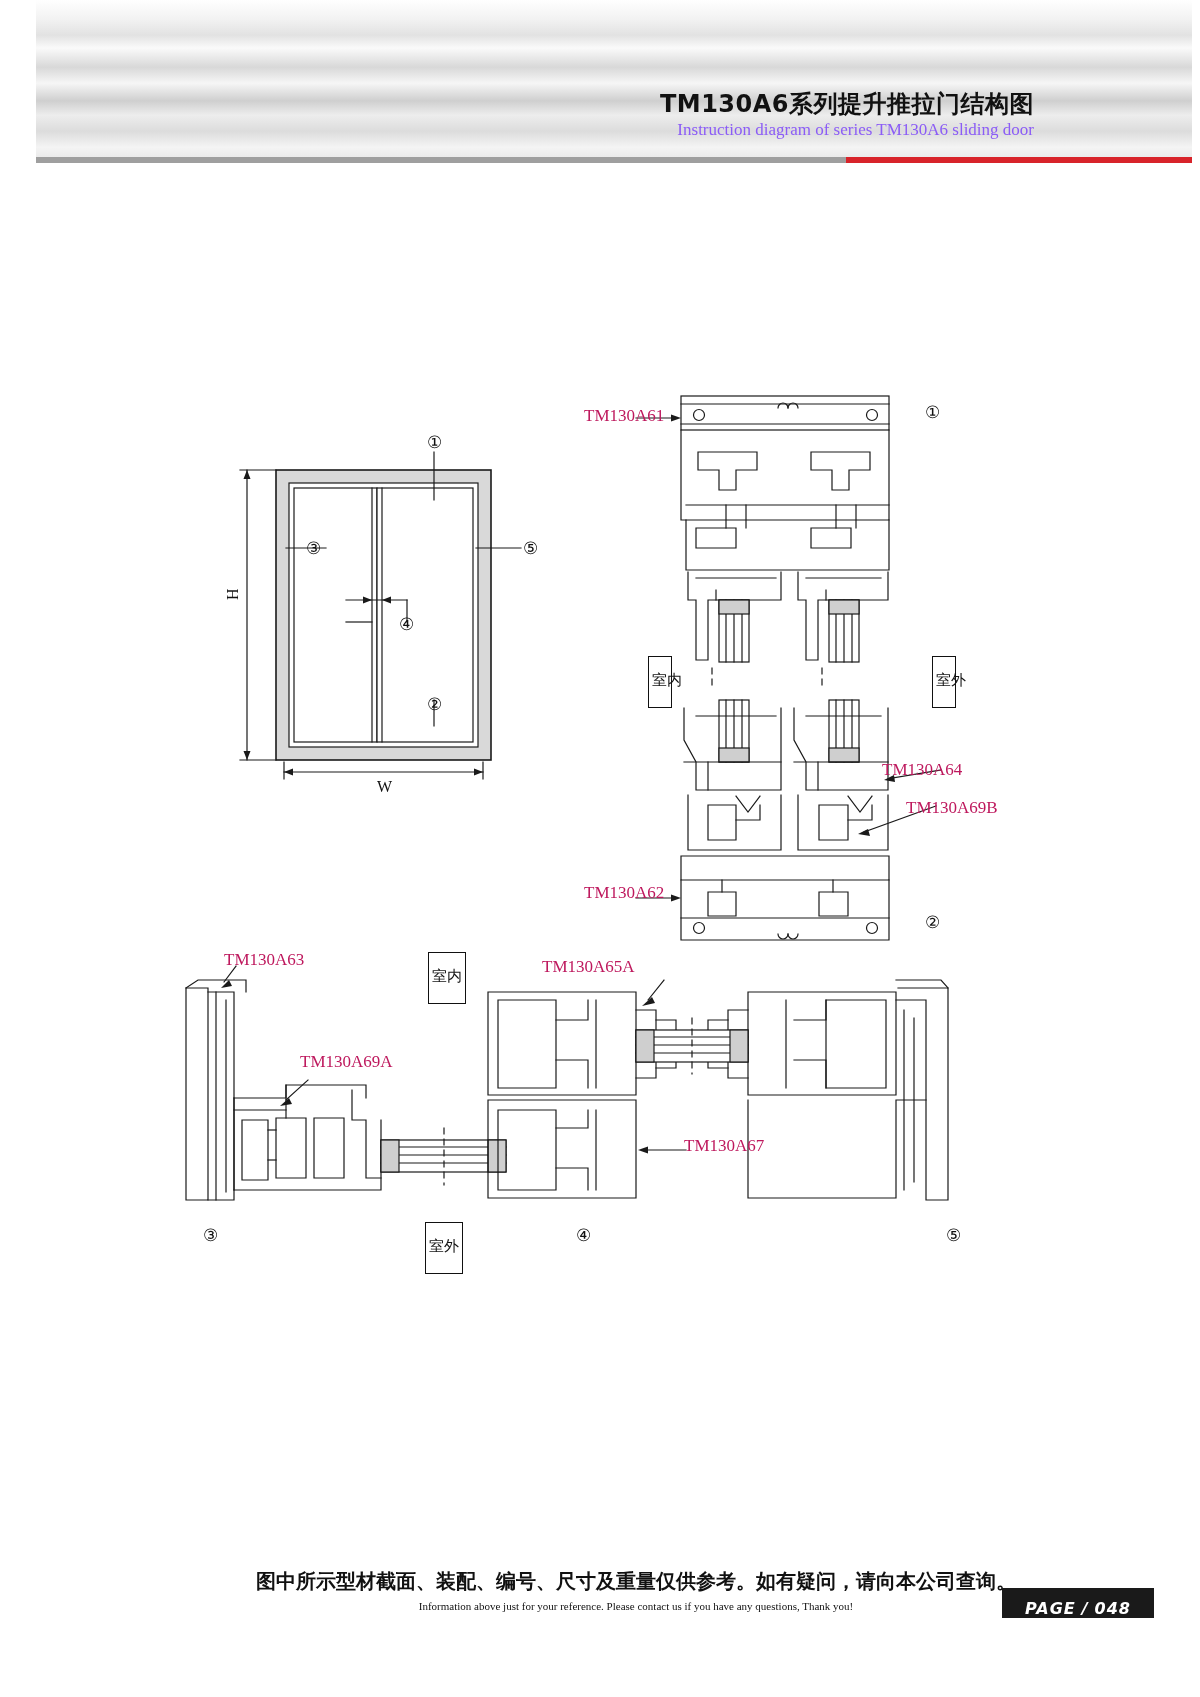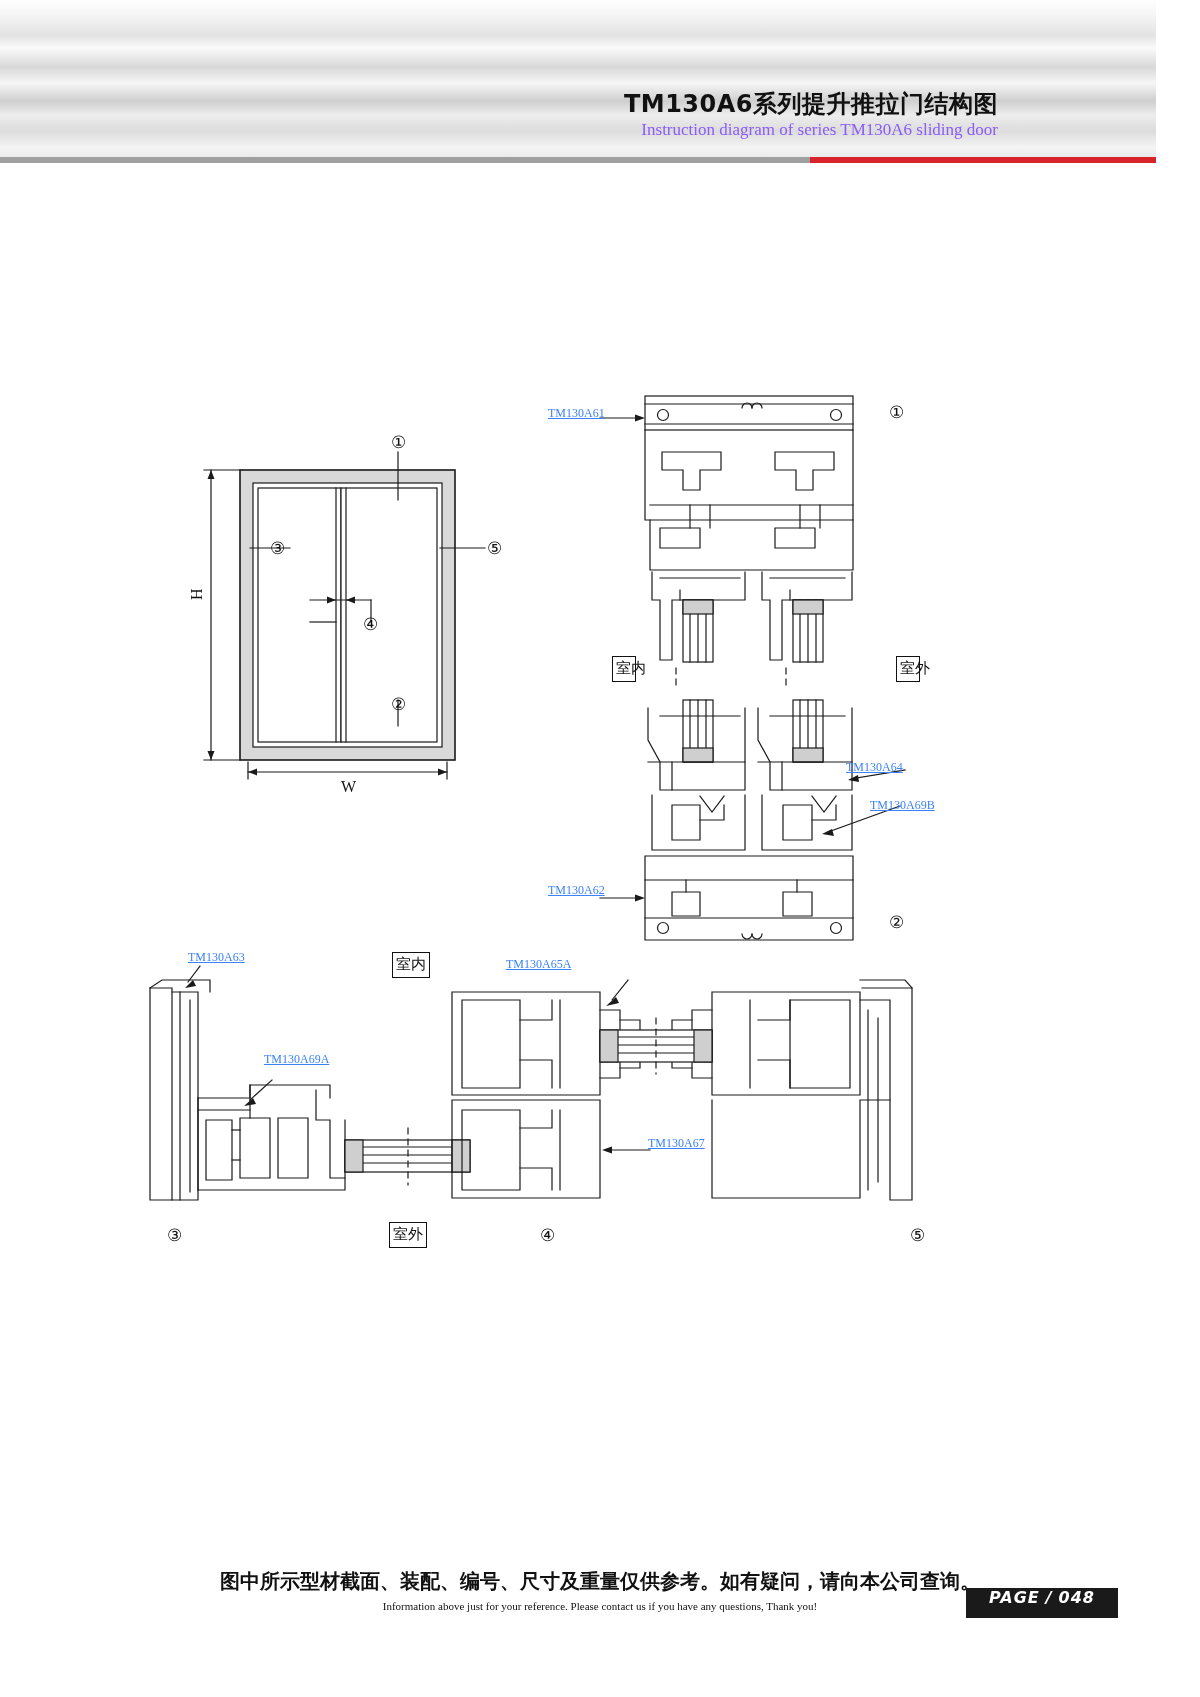--- a/index.html
+++ b/index.html
@@ -7,20 +7,21 @@
     padding: 0;
     background: #ffffff;
   }
   #page {
     position: relative;
     width: 1156px;
     height: 1697px;
     background: #ffffff;
     font-family: "Liberation Serif", serif;
     overflow: hidden;
+    margin-left: 36px;
   }
 
   
   .header-band {
     position: absolute;
     left: 0; top: 0;
     width: 1200px; height: 160px;
     background: linear-gradient(to bottom,
       #ffffff 0%, #f2f2f2 12%, #e2e2e2 22%, #fafafa 30%,
       #d8d8d8 42%, #f6f6f6 52%, #cfcfcf 63%,
@@ -87,43 +88,42 @@
     position: absolute;
     right: 38px; top: 1588px;
     width: 152px; height: 30px;
     background: #1a1a1a;
     color: #ffffff;
     font-family: "DejaVu Sans", sans-serif;
     font-size: 16px;
     font-weight: bold;
     font-style: italic;
     display: flex;
-    align-items: flex-start;
+    align-items: flex-end;
     justify-content: center;
     letter-spacing: 1px;
   }
   .page-badge .slash { color: #ffffff; margin: 0 6px; }
   .page-badge .num { color: #ffffff; }
 
   
   .lbl {
     position: absolute;
     font-family: "Liberation Serif", serif;
-    font-size: 12px;
-    color: #3b82f6;
+    font-size: 17px;
+    color: #be185d;
     white-space: nowrap;
-    text-decoration: underline;
   }
   .lbl-cn {
     position: absolute;
-    font-family: Liberation Serif, serif;
+    font-family: Liberation Mono, monospace;
     font-size: 15px;
     color: #111;
     border: 1.4px solid #111;
-    padding: 4px 3px;
+    padding: 17px 3px;
     line-height: 1.05;
     text-align: center;
     white-space: nowrap;
   }
   .circnum {
     position: absolute;
     font-family: "Liberation Serif", serif;
     font-size: 17px;
     color: #111;
   }

